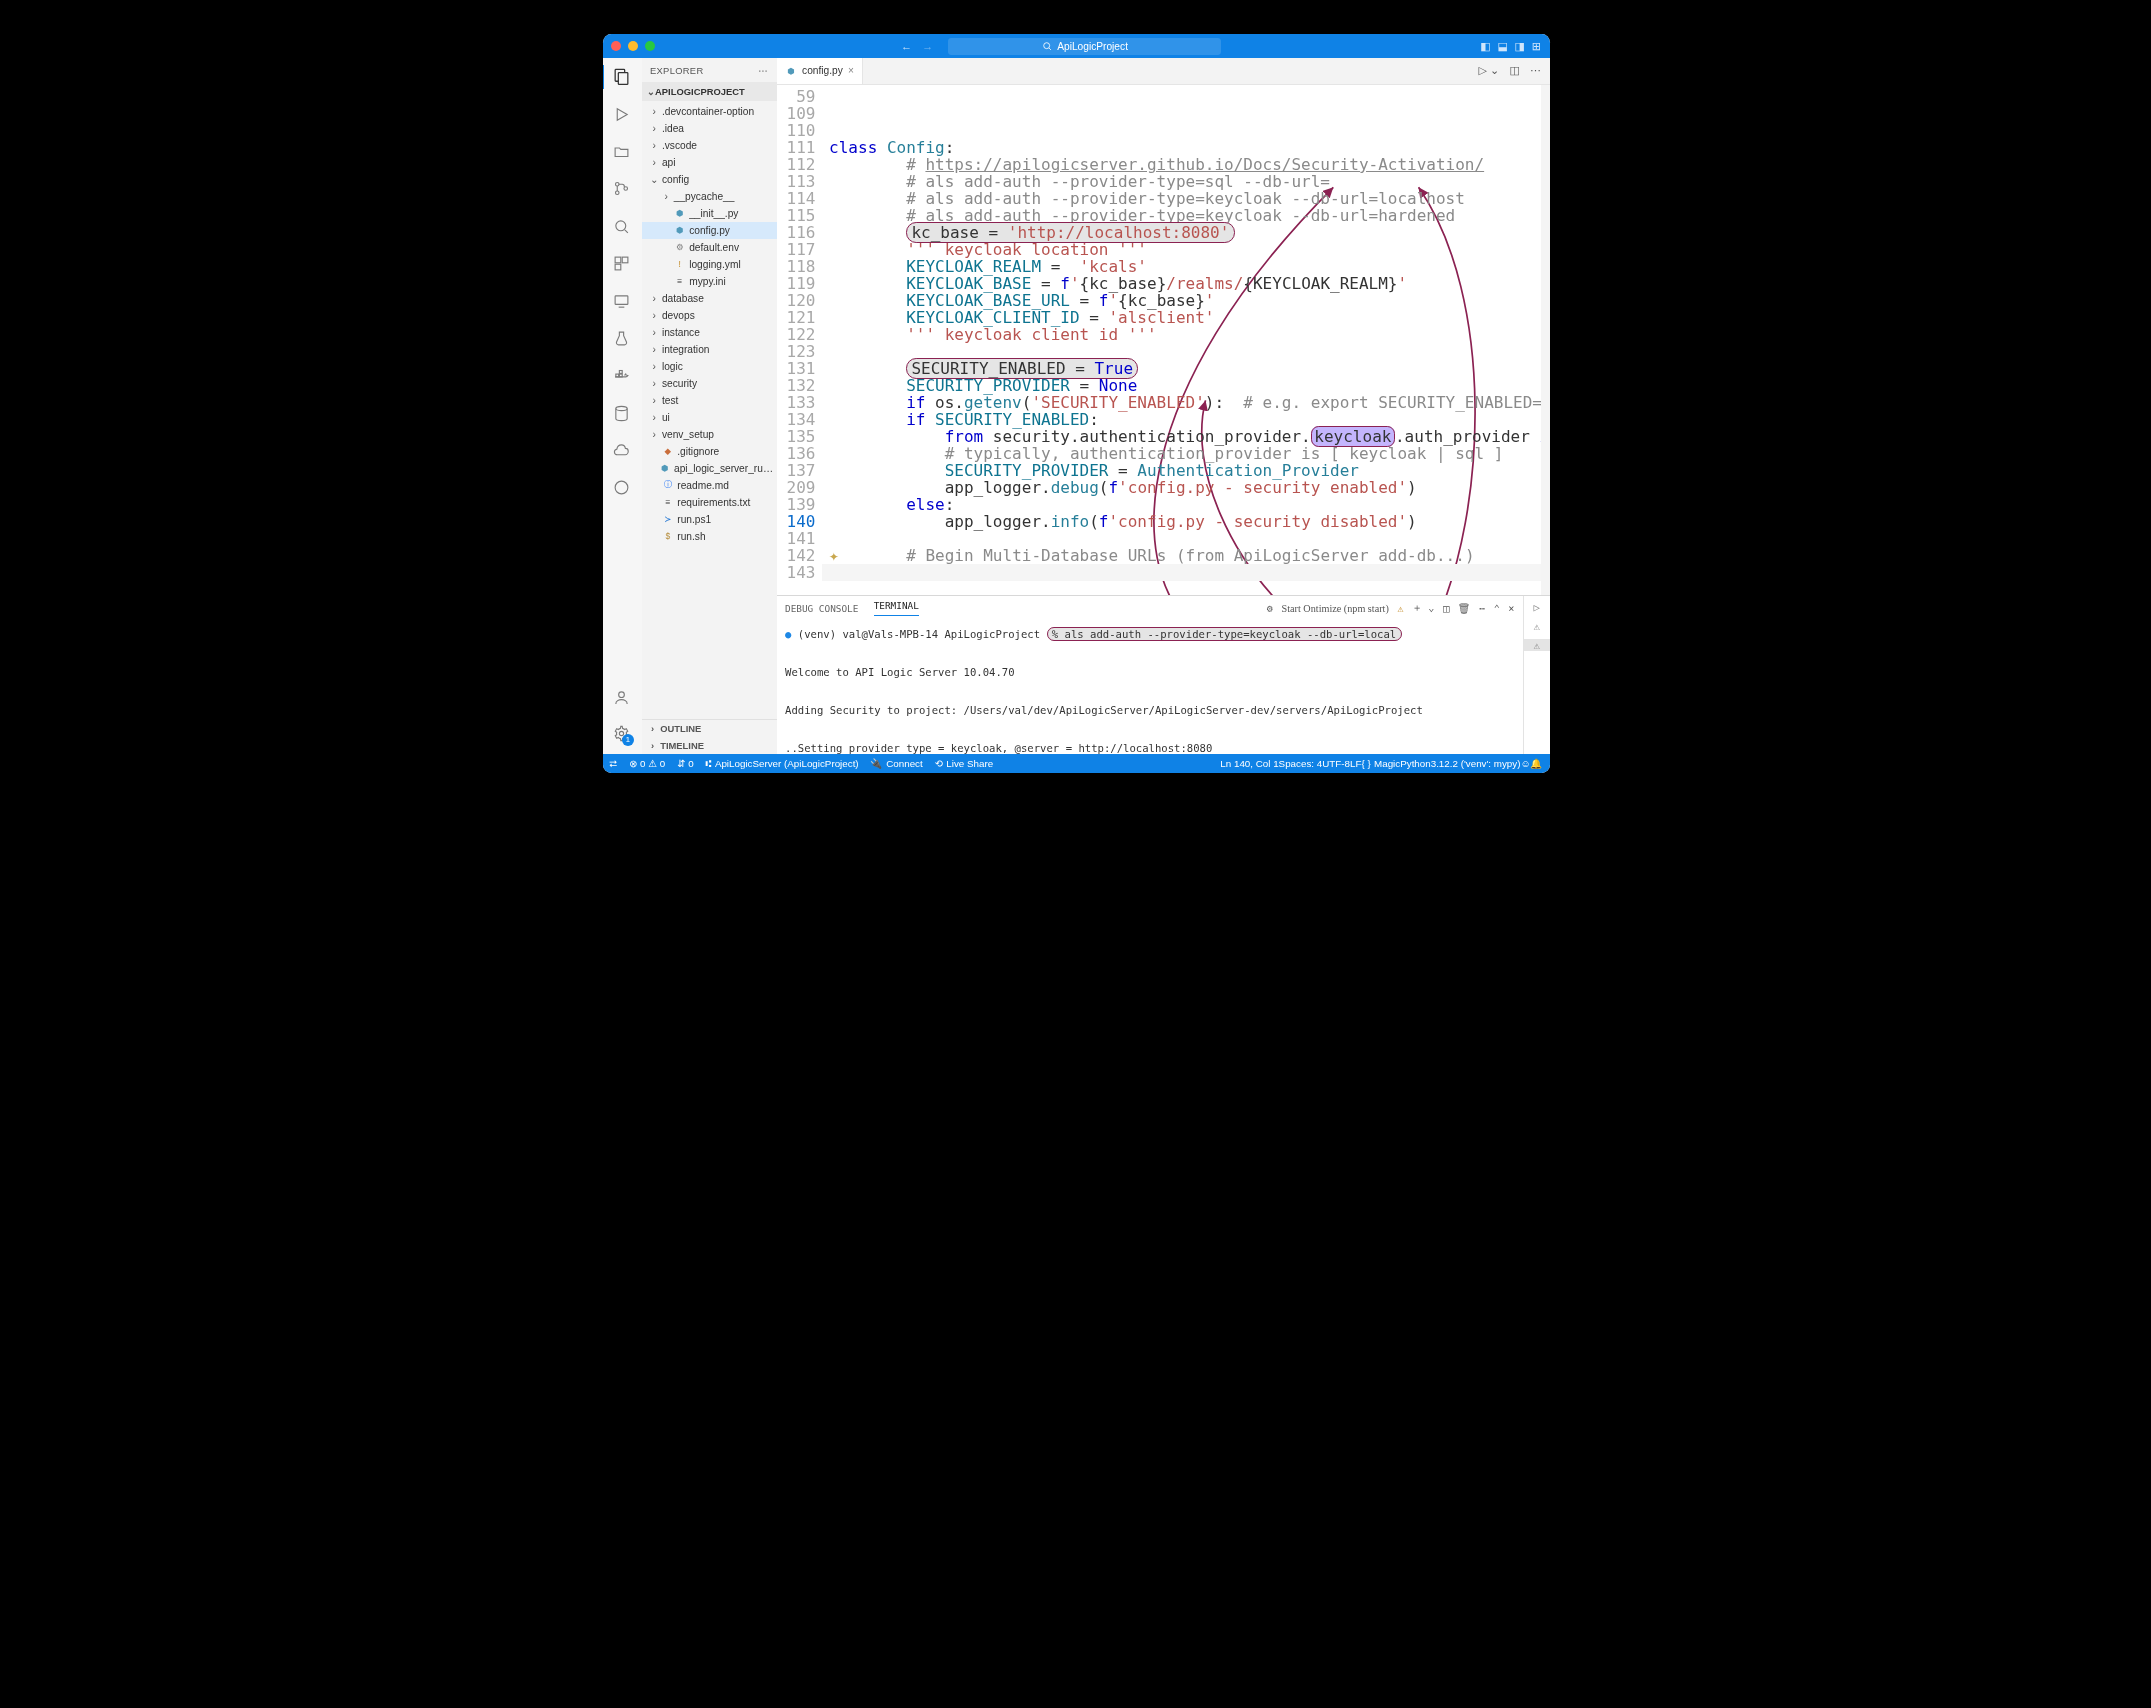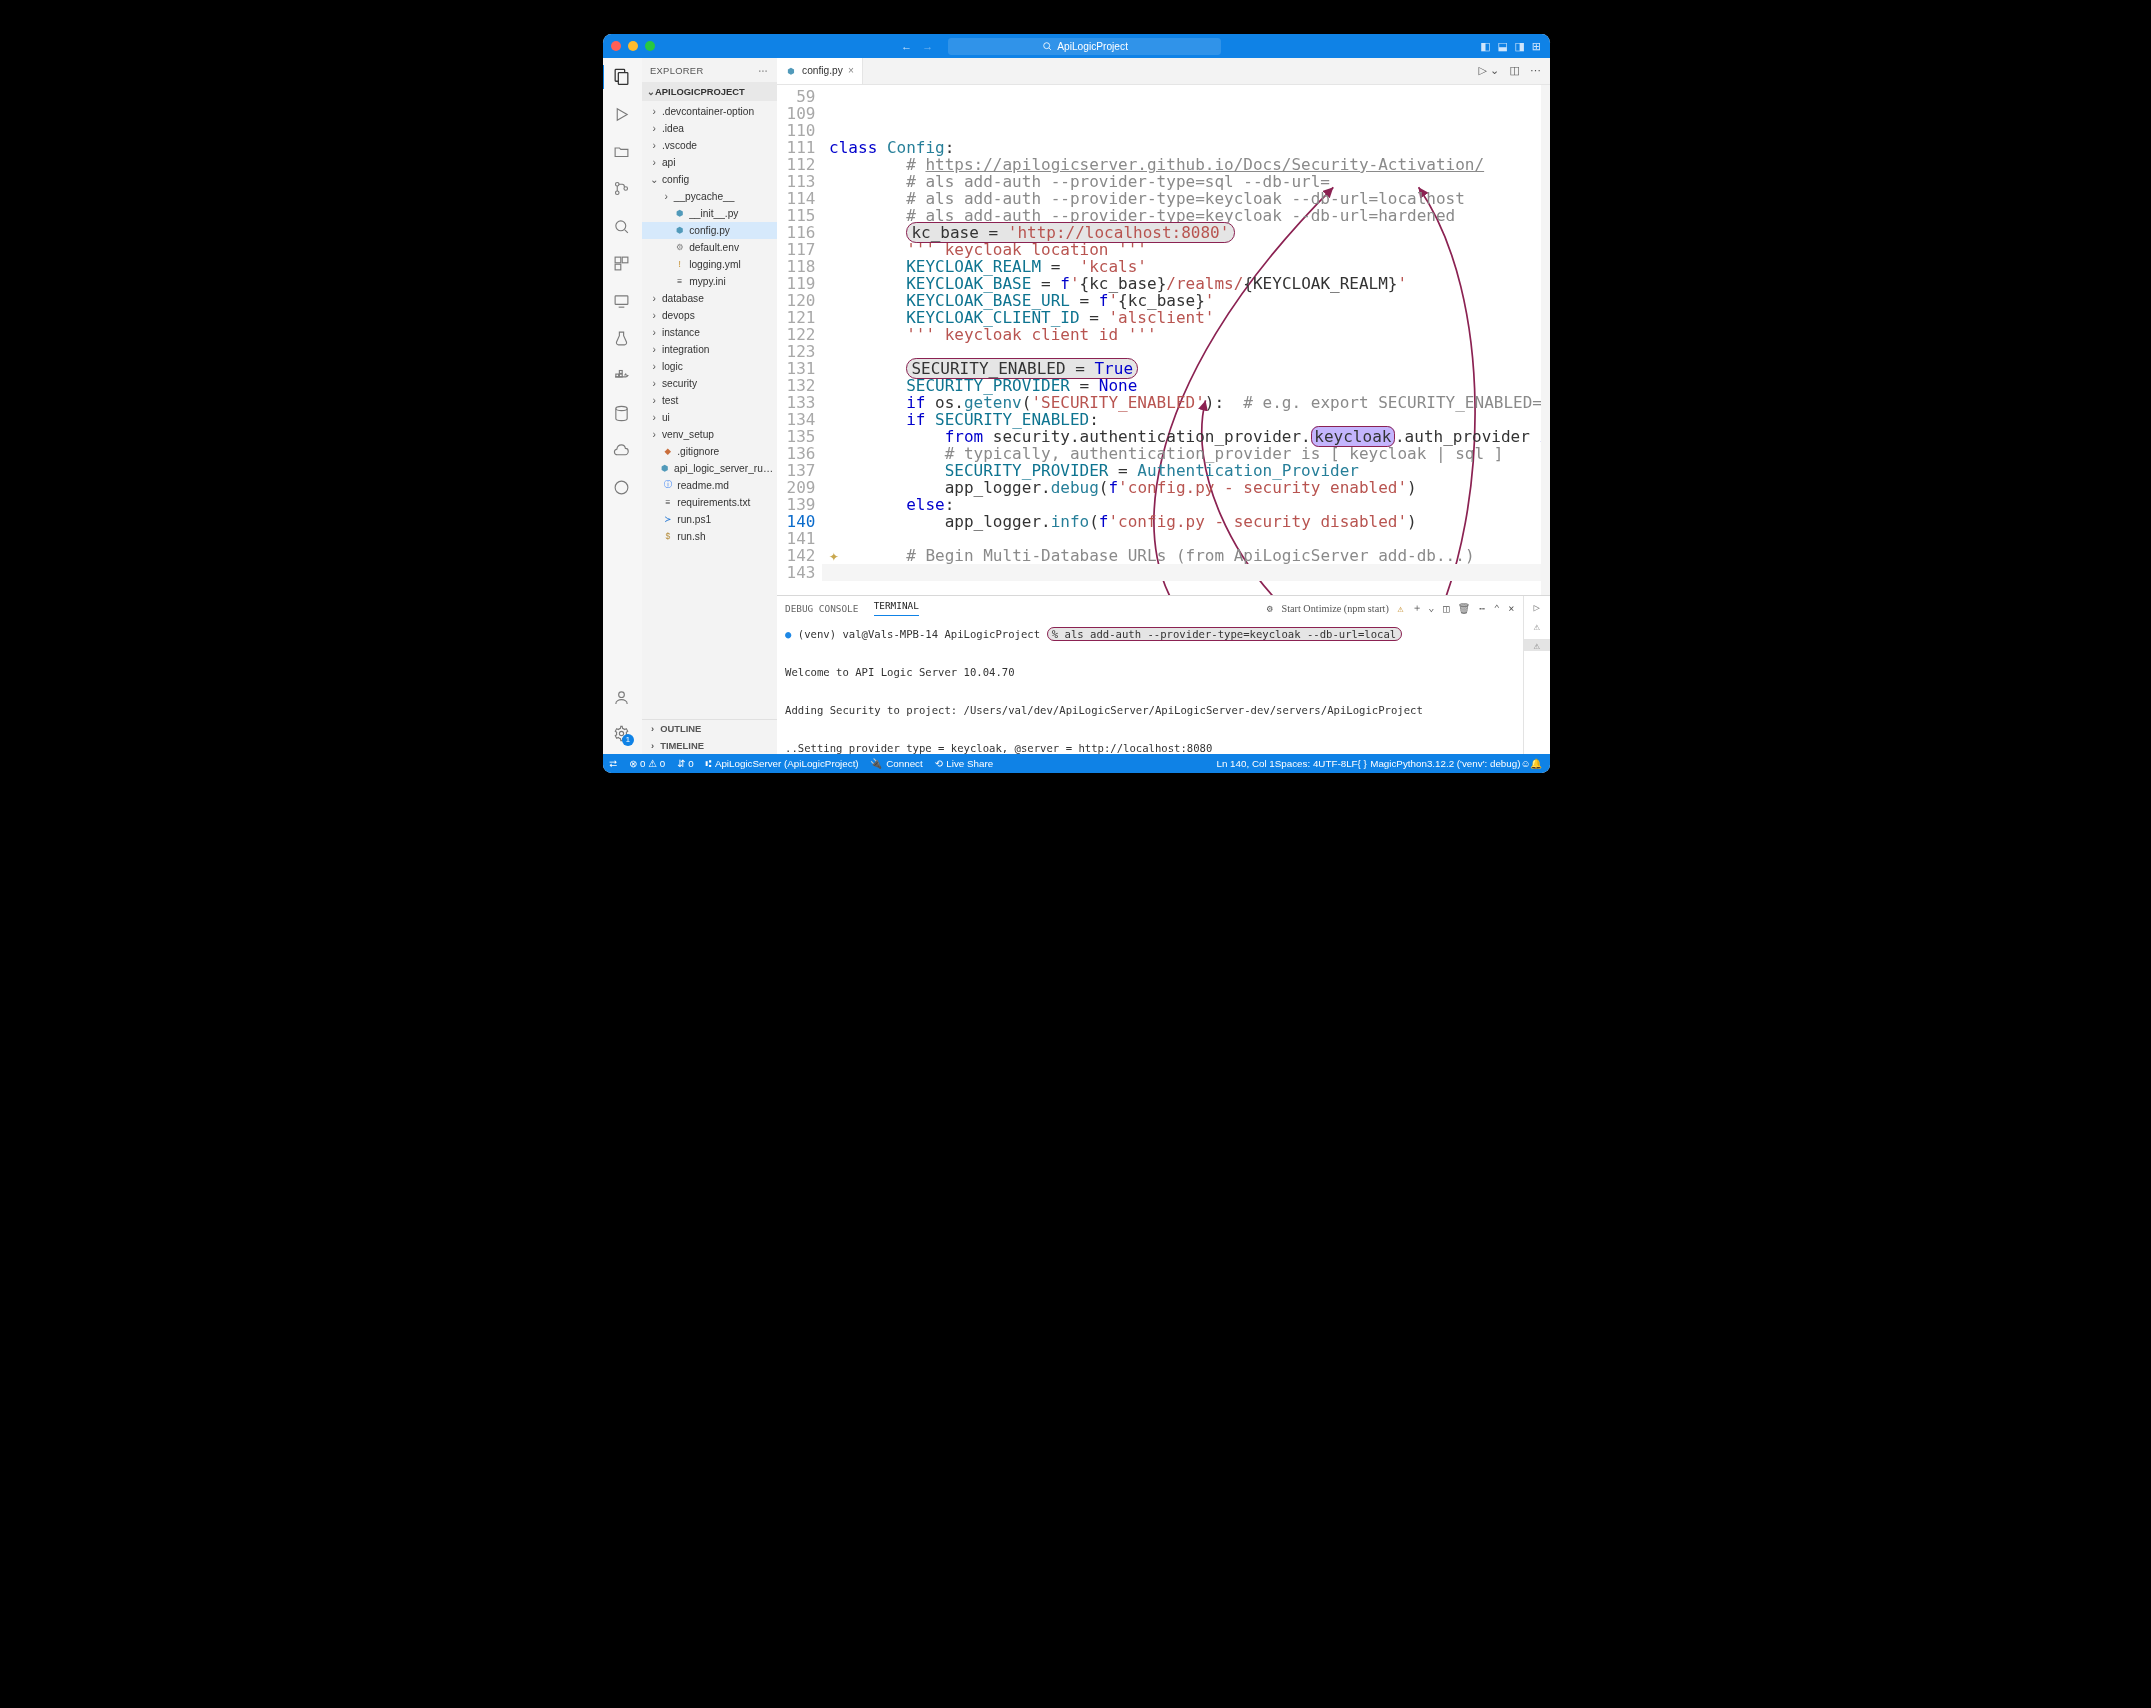--- a/index.html
+++ b/index.html
@@ -439,21 +439,21 @@
    <span class="sbi">⇵ 0</span>
    <span class="sbi">⑆ <span>ApiLogicServer (ApiLogicProject)</span></span>
    <span class="sbi">🔌 <span>Connect</span></span>
    <span class="sbi">⟲ <span>Live Share</span></span>
    <div class="right">
      <span class="sbi">Ln 140, Col 1</span>
      <span class="sbi">Spaces: 4</span>
      <span class="sbi">UTF-8</span>
      <span class="sbi">LF</span>
      <span class="sbi">{ } <span>MagicPython</span></span>
-     <span class="sbi">3.12.2 ('venv': debug)</span>
+     <span class="sbi">3.12.2 ('venv': mypy)</span>
      <span class="sbi">☺</span>
      <span class="sbi">🔔</span>
    </div>
  </div>
 
 </div>
 </div>
 
 
 </body></html>

